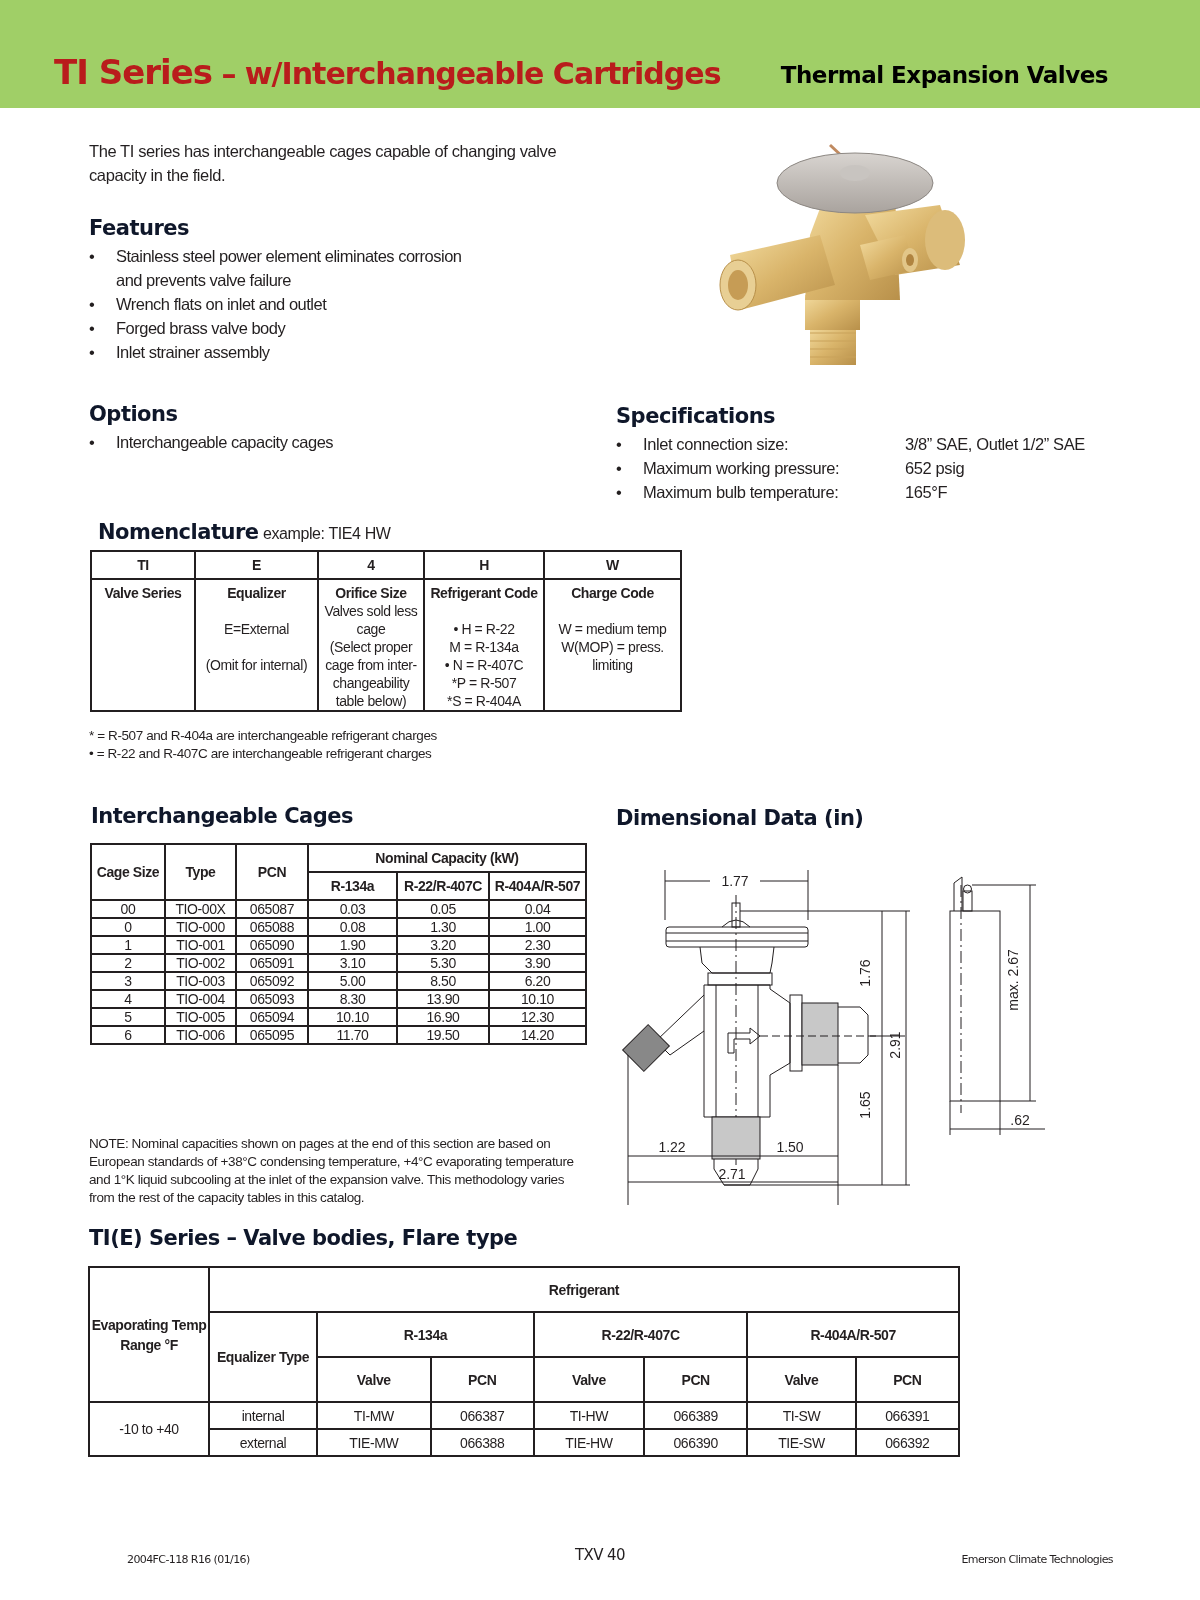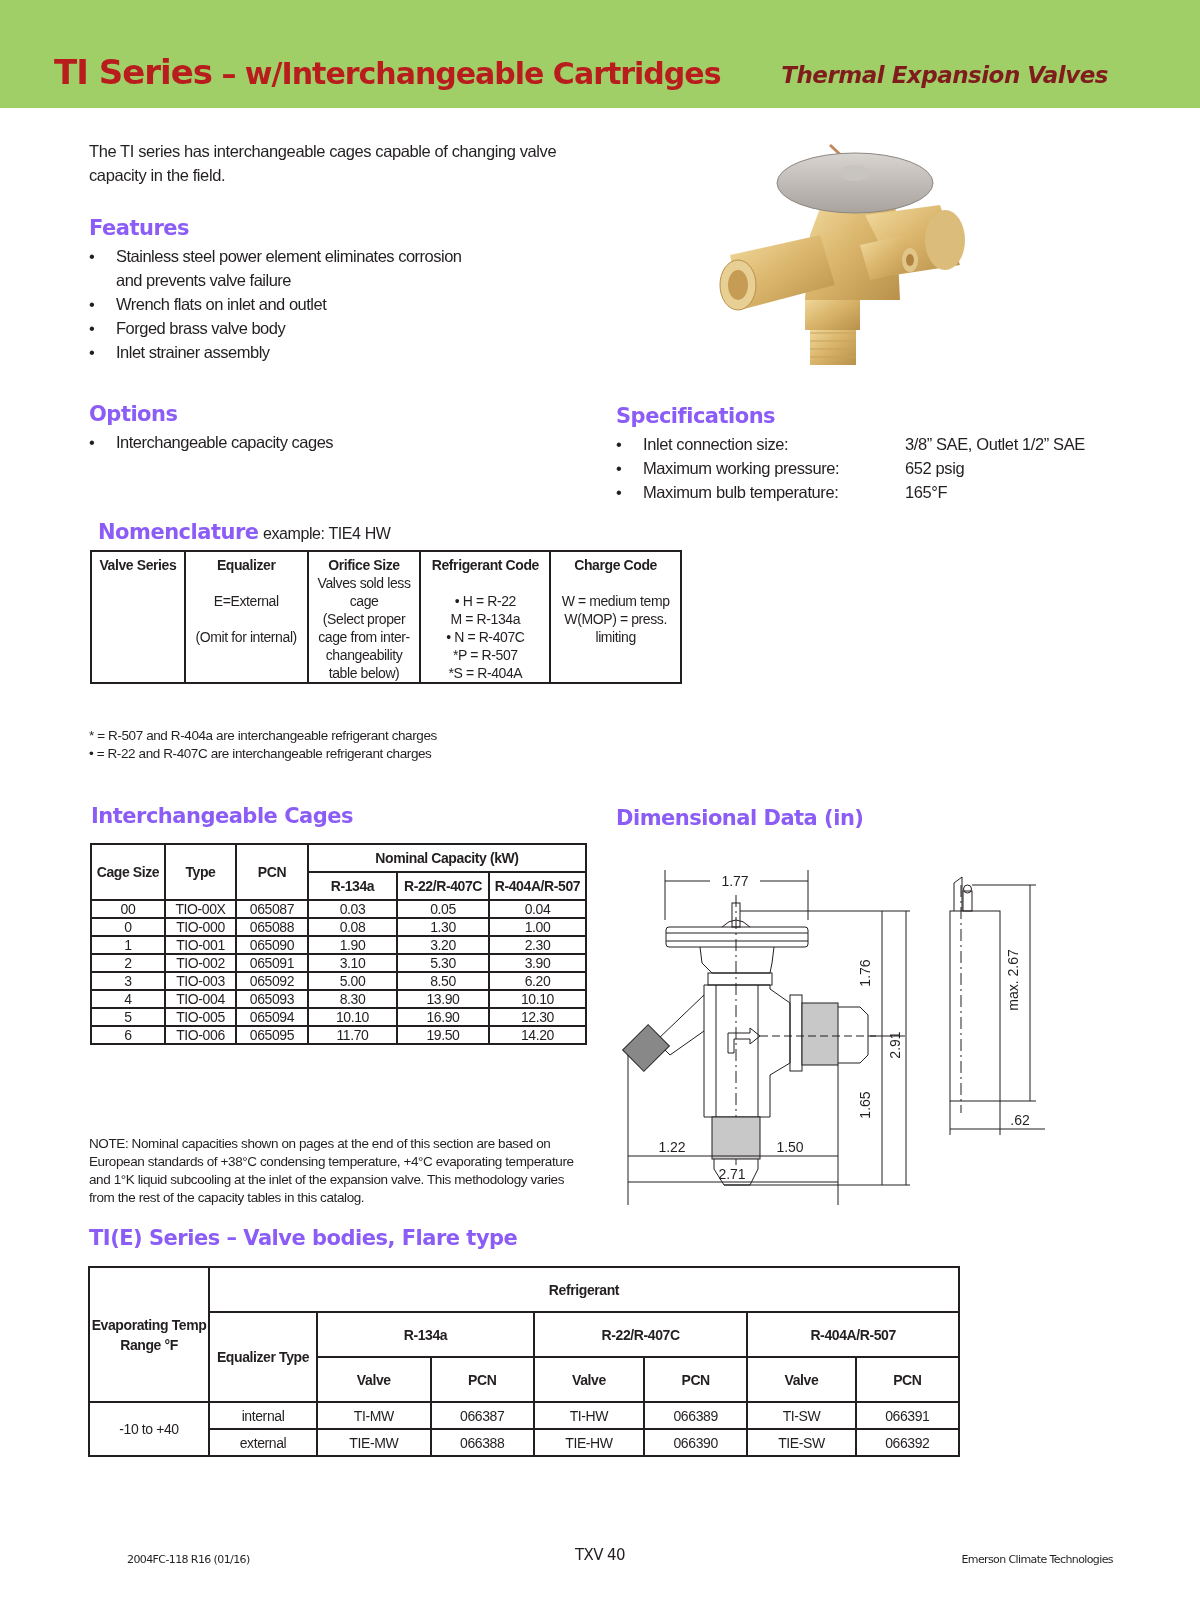--- a/index.html
+++ b/index.html
@@ -2,25 +2,25 @@
 <html><head>
 <meta charset="utf-8">
 <style>
   * { box-sizing: border-box; margin: 0; padding: 0; }
   html, body { width: 1200px; height: 1600px; background: #ffffff; overflow: hidden; }
   body { position: relative; font-family: "Liberation Sans", sans-serif; color: #231f20; }
 
   .banner { position: absolute; left: 0; top: 0; width: 1200px; height: 108px; background: #a0cf67; }
   .banner-title { position: absolute; left: 54px; top: 52px; color: #b91c1c; font-family: "DejaVu Sans", sans-serif; font-weight: bold; font-size: 30px; letter-spacing: -1px; white-space: nowrap; }
   .banner-title .main { font-size: 34px; }
-  .banner-sub { position: absolute; right: 92px; top: 62px; color: #7f1d1d; font-family: "DejaVu Sans", sans-serif; font-weight: bold; font-style: italic; font-size: 23px; letter-spacing: -0.5px; white-space: nowrap; }
+  .banner-sub { position: absolute; right: 92px; top: 62px; color: #000000; font-family: "DejaVu Sans", sans-serif; font-weight: bold; font-size: 23px; letter-spacing: -0.5px; white-space: nowrap; }
 
   .abs { position: absolute; }
   .body-text { font-size: 16.5px; line-height: 24px; letter-spacing: -0.4px; }
-  .h2 { font-family: "DejaVu Sans", sans-serif; font-weight: bold; font-size: 21px; letter-spacing: -0.5px; color: #8b5cf6; white-space: nowrap; }
+  .h2 { font-family: "DejaVu Sans", sans-serif; font-weight: bold; font-size: 21px; letter-spacing: -0.5px; color: #0f172a; white-space: nowrap; }
   ul.bullets { list-style: none; }
   ul.bullets li { position: relative; padding-left: 27px; font-size: 16.5px; line-height: 24px; letter-spacing: -0.5px; }
   ul.bullets li::before { content: "•"; position: absolute; left: 0; top: 0; }
   .spec-row { display: flex; font-size: 16.5px; line-height: 24px; letter-spacing: -0.4px; }
   .spec-row .bul { width: 27px; }
   .spec-row .lbl { width: 262px; }
 
   table.grid { border-collapse: collapse; position: absolute; }
   table.grid td, table.grid th { border: 2px solid #231f20; text-align: center; font-size: 14px; letter-spacing: -0.4px; }
   table.grid th { font-weight: bold; }
@@ -116,20 +116,27 @@
       <span>165°F</span>
     </div>
 </div>
 
 <div class="abs" style="left:98px; top:520px; white-space:nowrap;">
   <span class="h2">Nomenclature</span>
   <span style="font-size:16px; letter-spacing:-0.4px;">example: TIE4 HW</span>
 </div>
 <table class="grid nom" style="left:90px; top:550px; width:592px;">
   <tbody>
+      <tr>
+    <th style="width:104px;">TI</th>
+    <th style="width:123px;">E</th>
+    <th style="width:106px;">4</th>
+    <th style="width:120px;">H</th>
+    <th>W</th>
+  </tr>
   <tr style="height:128px;">
     <td>
           <span class="hd">Valve Series</span>
         </td>
     <td>
       <span class="hd">Equalizer</span>
       <div style="height:18px;"></div>
       <div>E=External</div>
       <div style="height:18px;"></div>
       <div>(Omit for internal)</div>

